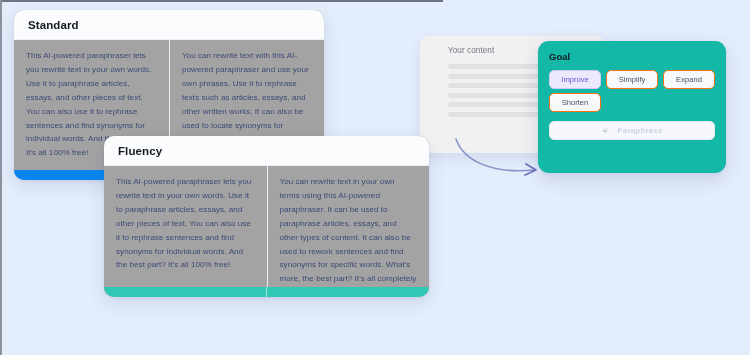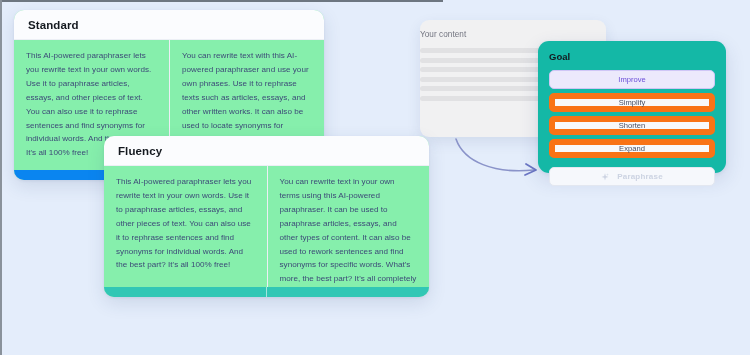--- a/index.html
+++ b/index.html
@@ -27,21 +27,21 @@
     position: absolute;
     left: 0; top: 0;
     width: 2px; height: 355px;
     background: #8a929b;
     z-index: 50;
   }
 
   
   .result-card {
     position: absolute;
-    background: #86efac;
+    background: #a3a3a3;
     border-radius: 10px;
     box-shadow: 0 6px 18px rgba(40,60,110,0.13), 0 1px 3px rgba(40,60,110,0.08);
     overflow: hidden;
     display: flex;
     flex-direction: column;
   }
   .card-standard {
     left: 14px;
     top: 10px;
     width: 310px;
@@ -101,29 +101,29 @@
     height: 10px;
     display: flex;
   }
   .footer-seg { flex: 1 1 50%; }
   .footer-seg + .footer-seg { border-left: 1px solid rgba(255,255,255,0.55); }
 
   
   .content-panel {
     position: absolute;
     left: 420px;
-    top: 20px;
+    top: 36px;
     width: 186px;
     height: 117px;
     background: #f1f1f2;
     border-radius: 9px;
     box-shadow: 0 5px 14px rgba(40,60,110,0.10);
     z-index: 10;
     box-sizing: border-box;
-    padding: 10px 0;
+    padding: 10px 28px;
   }
   .content-label {
     font-size: 8.2px;
     color: #737580;
     letter-spacing: 0.05px;
     margin-bottom: 9px;
   }
   .skeleton-wrap {
     display: flex;
     flex-direction: column;
@@ -150,28 +150,28 @@
     padding: 10px 11px 10px 11px;
   }
   .goal-title {
     font-size: 9.5px;
     font-weight: bold;
     color: #14191f;
     margin-bottom: 8px;
   }
   .goal-grid {
     display: grid;
-    grid-template-columns: 1fr;
+    grid-template-columns: 1fr 1fr 1fr;
     gap: 4px 5px;
   }
   .goal-btn {
     height: 19px;
     border-radius: 5px;
     background: #f8f9fb;
-    border: 6px solid #f97316;
+    border: 1px solid #f97316;
     display: flex;
     align-items: center;
     justify-content: center;
     font-size: 7.6px;
     color: #494f63;
     box-sizing: border-box;
   }
   .goal-btn.selected {
     background: #ece9fc;
     border: 1px solid #cfc6f6;
@@ -270,24 +270,24 @@
   <div class="goal-title">Goal</div>
 
   <div class="goal-grid">
     <div class="goal-btn selected">
       <span>Improve</span>
     </div>
     <div class="goal-btn">
       <span>Simplify</span>
     </div>
     <div class="goal-btn">
+      <span>Expand</span>
+    </div>
+    <div class="goal-btn">
       <span>Shorten</span>
-    </div>
-    <div class="goal-btn">
-      <span>Expand</span>
     </div>
   </div>
 
   <div class="paraphrase-btn">
     <svg width="8" height="8" viewBox="0 0 16 16">
       <path d="M8 0.5 L9.6 6.1 L15 7.8 L9.6 9.5 L8 15 L6.4 9.5 L1 7.8 L6.4 6.1 Z" fill="#ccd3e2"></path>
       <path d="M13 0.5 L13.7 2.6 L15.8 3.3 L13.7 4 L13 6 L12.3 4 L10.2 3.3 L12.3 2.6 Z" fill="#d8dfea"></path>
     </svg>
     <span class="pb-label">Paraphrase</span>
   </div>

